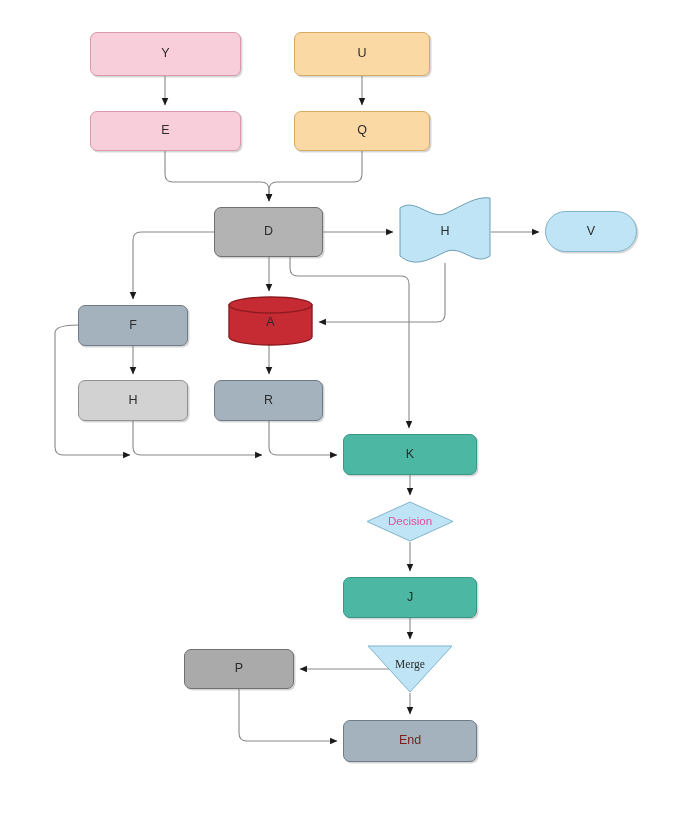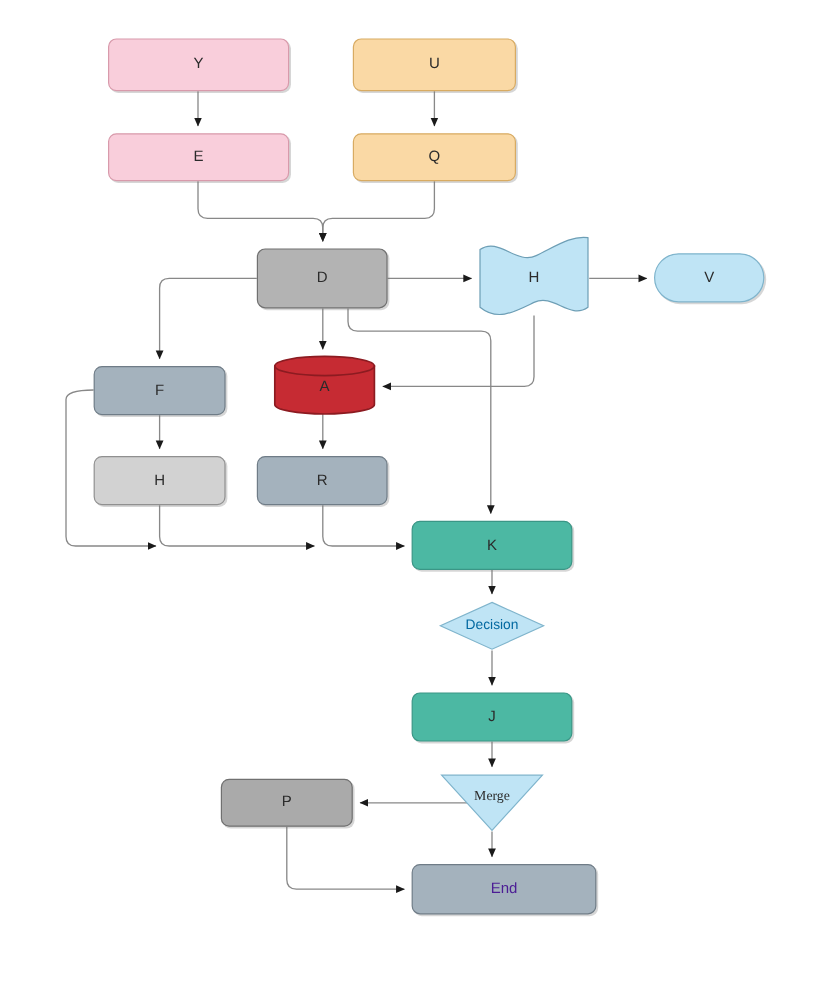--- a/index.html
+++ b/index.html
@@ -153,35 +153,35 @@
       </div>
       <div class="node n-rect" style="left: 78px; top: 380px; width: 110px; height: 41px; color: rgb(43, 43, 43); background: rgb(210, 210, 210); border-color: rgb(144, 144, 144);">
         <span class="lbl">H</span>
       </div>
       <div class="node n-rect" style="left: 214px; top: 380px; width: 109px; height: 41px; color: rgb(43, 43, 43); background: rgb(164, 178, 189); border-color: rgb(111, 124, 135);">
         <span class="lbl">R</span>
       </div>
       <div class="node n-rect" style="left: 343px; top: 434px; width: 134px; height: 41px; color: rgb(43, 43, 43); background: rgb(76, 184, 163); border-color: rgb(58, 150, 134);">
         <span class="lbl">K</span>
       </div>
-      <div class="node n-shape n-diamond" style="left: 366px; top: 501px; width: 88px; height: 41px; color: #0369a1;">
+      <div class="node n-shape n-diamond" style="left: 366px; top: 501px; width: 88px; height: 41px; color: #ec4899;">
         <svg viewBox="0 0 88 41" xmlns="http://www.w3.org/2000/svg">
           <polygon points="44,1 87,20.5 44,40 1,20.5" fill="#bfe4f5" stroke="#7fb4cc" stroke-width="1"></polygon>
         </svg>
         <span class="lbl">Decision</span>
       </div>
       <div class="node n-rect" style="left: 343px; top: 577px; width: 134px; height: 41px; color: rgb(43, 43, 43); background: rgb(76, 184, 163); border-color: rgb(58, 150, 134);">
         <span class="lbl">J</span>
       </div>
       <div class="node n-shape n-triangle" style="left: 367px; top: 645px; width: 86px; height: 48px; color: rgb(43, 43, 43);">
         <svg viewBox="0 0 86 48" xmlns="http://www.w3.org/2000/svg">
           <polygon points="1,1 85,1 43,47" fill="#bfe4f5" stroke="#7fb4cc" stroke-width="1"></polygon>
         </svg>
         <span class="lbl">Merge</span>
       </div>
       <div class="node n-rect" style="left: 184px; top: 649px; width: 110px; height: 40px; color: rgb(43, 43, 43); background: rgb(170, 170, 170); border-color: rgb(112, 112, 112);">
         <span class="lbl">P</span>
       </div>
-      <div class="node n-rect" style="left: 343px; top: 720px; width: 154px; height: 42px; color: #4c1d95; background: rgb(164, 178, 189); border-color: rgb(111, 124, 135);">
+      <div class="node n-rect" style="left: 343px; top: 720px; width: 134px; height: 42px; color: #7f1d1d; background: rgb(164, 178, 189); border-color: rgb(111, 124, 135);">
         <span class="lbl">End</span>
       </div>
     </div>
 </div>
 
 </body></html>

